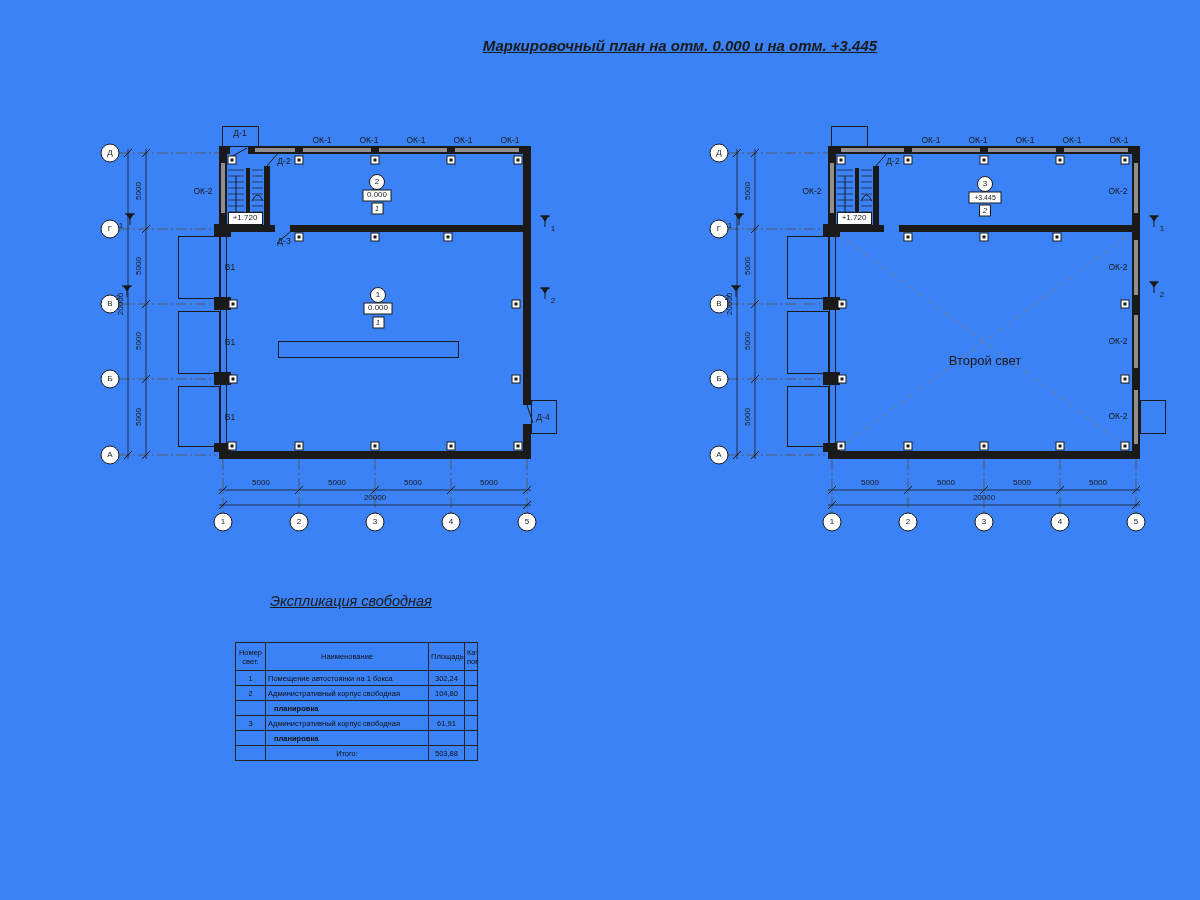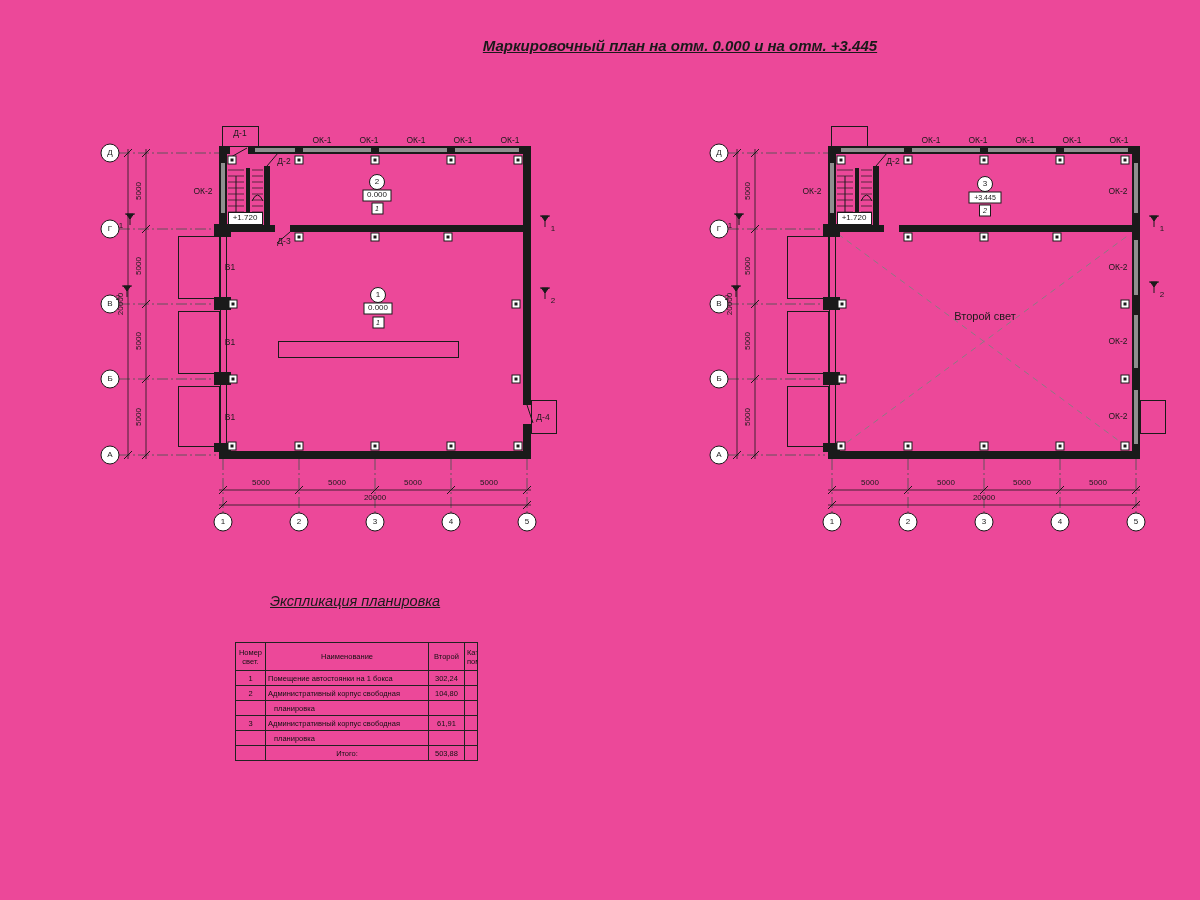--- a/index.html
+++ b/index.html
@@ -1,37 +1,37 @@
 <!DOCTYPE html>
 <html><head>
 <meta charset="utf-8">
 <style>
   html,body{margin:0;padding:0;background:#fff;}
-  #page{position:relative;width:1200px;height:900px;background:#ec4899;overflow:hidden;
+  #page{position:relative;width:1200px;height:900px;background:#3b82f6;overflow:hidden;
         font-family:"Liberation Sans",sans-serif;color:#1a1a1a;}
   #plan-svg{position:absolute;left:0;top:0;}
   .lbl{position:absolute;font-size:8.5px;line-height:1;white-space:nowrap;color:#1a1a1a;
        transform:translate(-50%,-50%);}
   .rot{transform:translate(-50%,-50%) rotate(-90deg);}
   .s7{font-size:7px;}
   .s8{font-size:8px;}
-  .s9{font-size:11px;}
+  .s9{font-size:13px;margin-top:44px;}
   .it{font-style:italic;}
   #title{position:absolute;left:400px;top:37px;width:560px;text-align:center;
          font-size:15px;font-weight:bold;font-style:italic;text-decoration:underline;}
   #exp-title{position:absolute;left:270px;top:593px;font-size:14.5px;font-style:italic;
          text-decoration:underline;}
   table#exp{position:absolute;left:235px;top:642px;width:242px;border-collapse:collapse;
          table-layout:fixed;font-size:7.5px;color:#111;}
   #exp td{border:1px solid #222;padding:0 2px;overflow:hidden;vertical-align:middle;}
   #exp .hd{text-align:center;height:28px;}
   #exp .r{height:15px;}
   #exp .c{text-align:center;}
   #exp .nm{text-align:left;}
-  #exp .ind{padding-left:8px;}
+  #exp .ind{padding-left:8px;font-weight:bold;}
   #exp .tr{text-align:center;}
 </style>
 </head>
 <body>
 
 <div id="page">
 
 <svg id="plan-svg" width="1200" height="900" viewBox="0 0 1200 900">
   <defs>
     <g id="mk">
@@ -420,37 +420,37 @@
 <span class="lbl s8 rot" style="left:748px;top:266px">5000</span>
 <span class="lbl s8 rot" style="left:748px;top:341px">5000</span>
 <span class="lbl s8 rot" style="left:748px;top:417px">5000</span>
 <span class="lbl s8 rot" style="left:730px;top:304px">20000</span>
 
 <span class="lbl s8" style="left:730px;top:226px">1</span>
 <span class="lbl s8" style="left:1162px;top:229px">1</span>
 <span class="lbl s8" style="left:727px;top:298px">2</span>
 <span class="lbl s8" style="left:1162px;top:295px">2</span>
 
-<div id="exp-title">Экспликация планировка</div>
+<div id="exp-title">Экспликация свободная</div>
 
 <table id="exp">
   <colgroup>
         <col style="width:30px">
         <col style="width:163px">
         <col style="width:36px">
         <col style="width:13px">
       </colgroup>
   <tbody>
         <tr class="hd">
     <td>
       <span>Номер</span><br>
       <span>свет.</span>
     </td>
     <td>Наименование</td>
-    <td>Второй</td>
+    <td>Площадь</td>
     <td>
       <span>Кат.</span><br>
       <span>пом.</span>
     </td>
   </tr>
   <tr class="r">
     <td class="c">1</td>
     <td class="nm">Помещение автостоянки на 1 бокса</td>
     <td class="c">302,24</td>
     <td></td>

